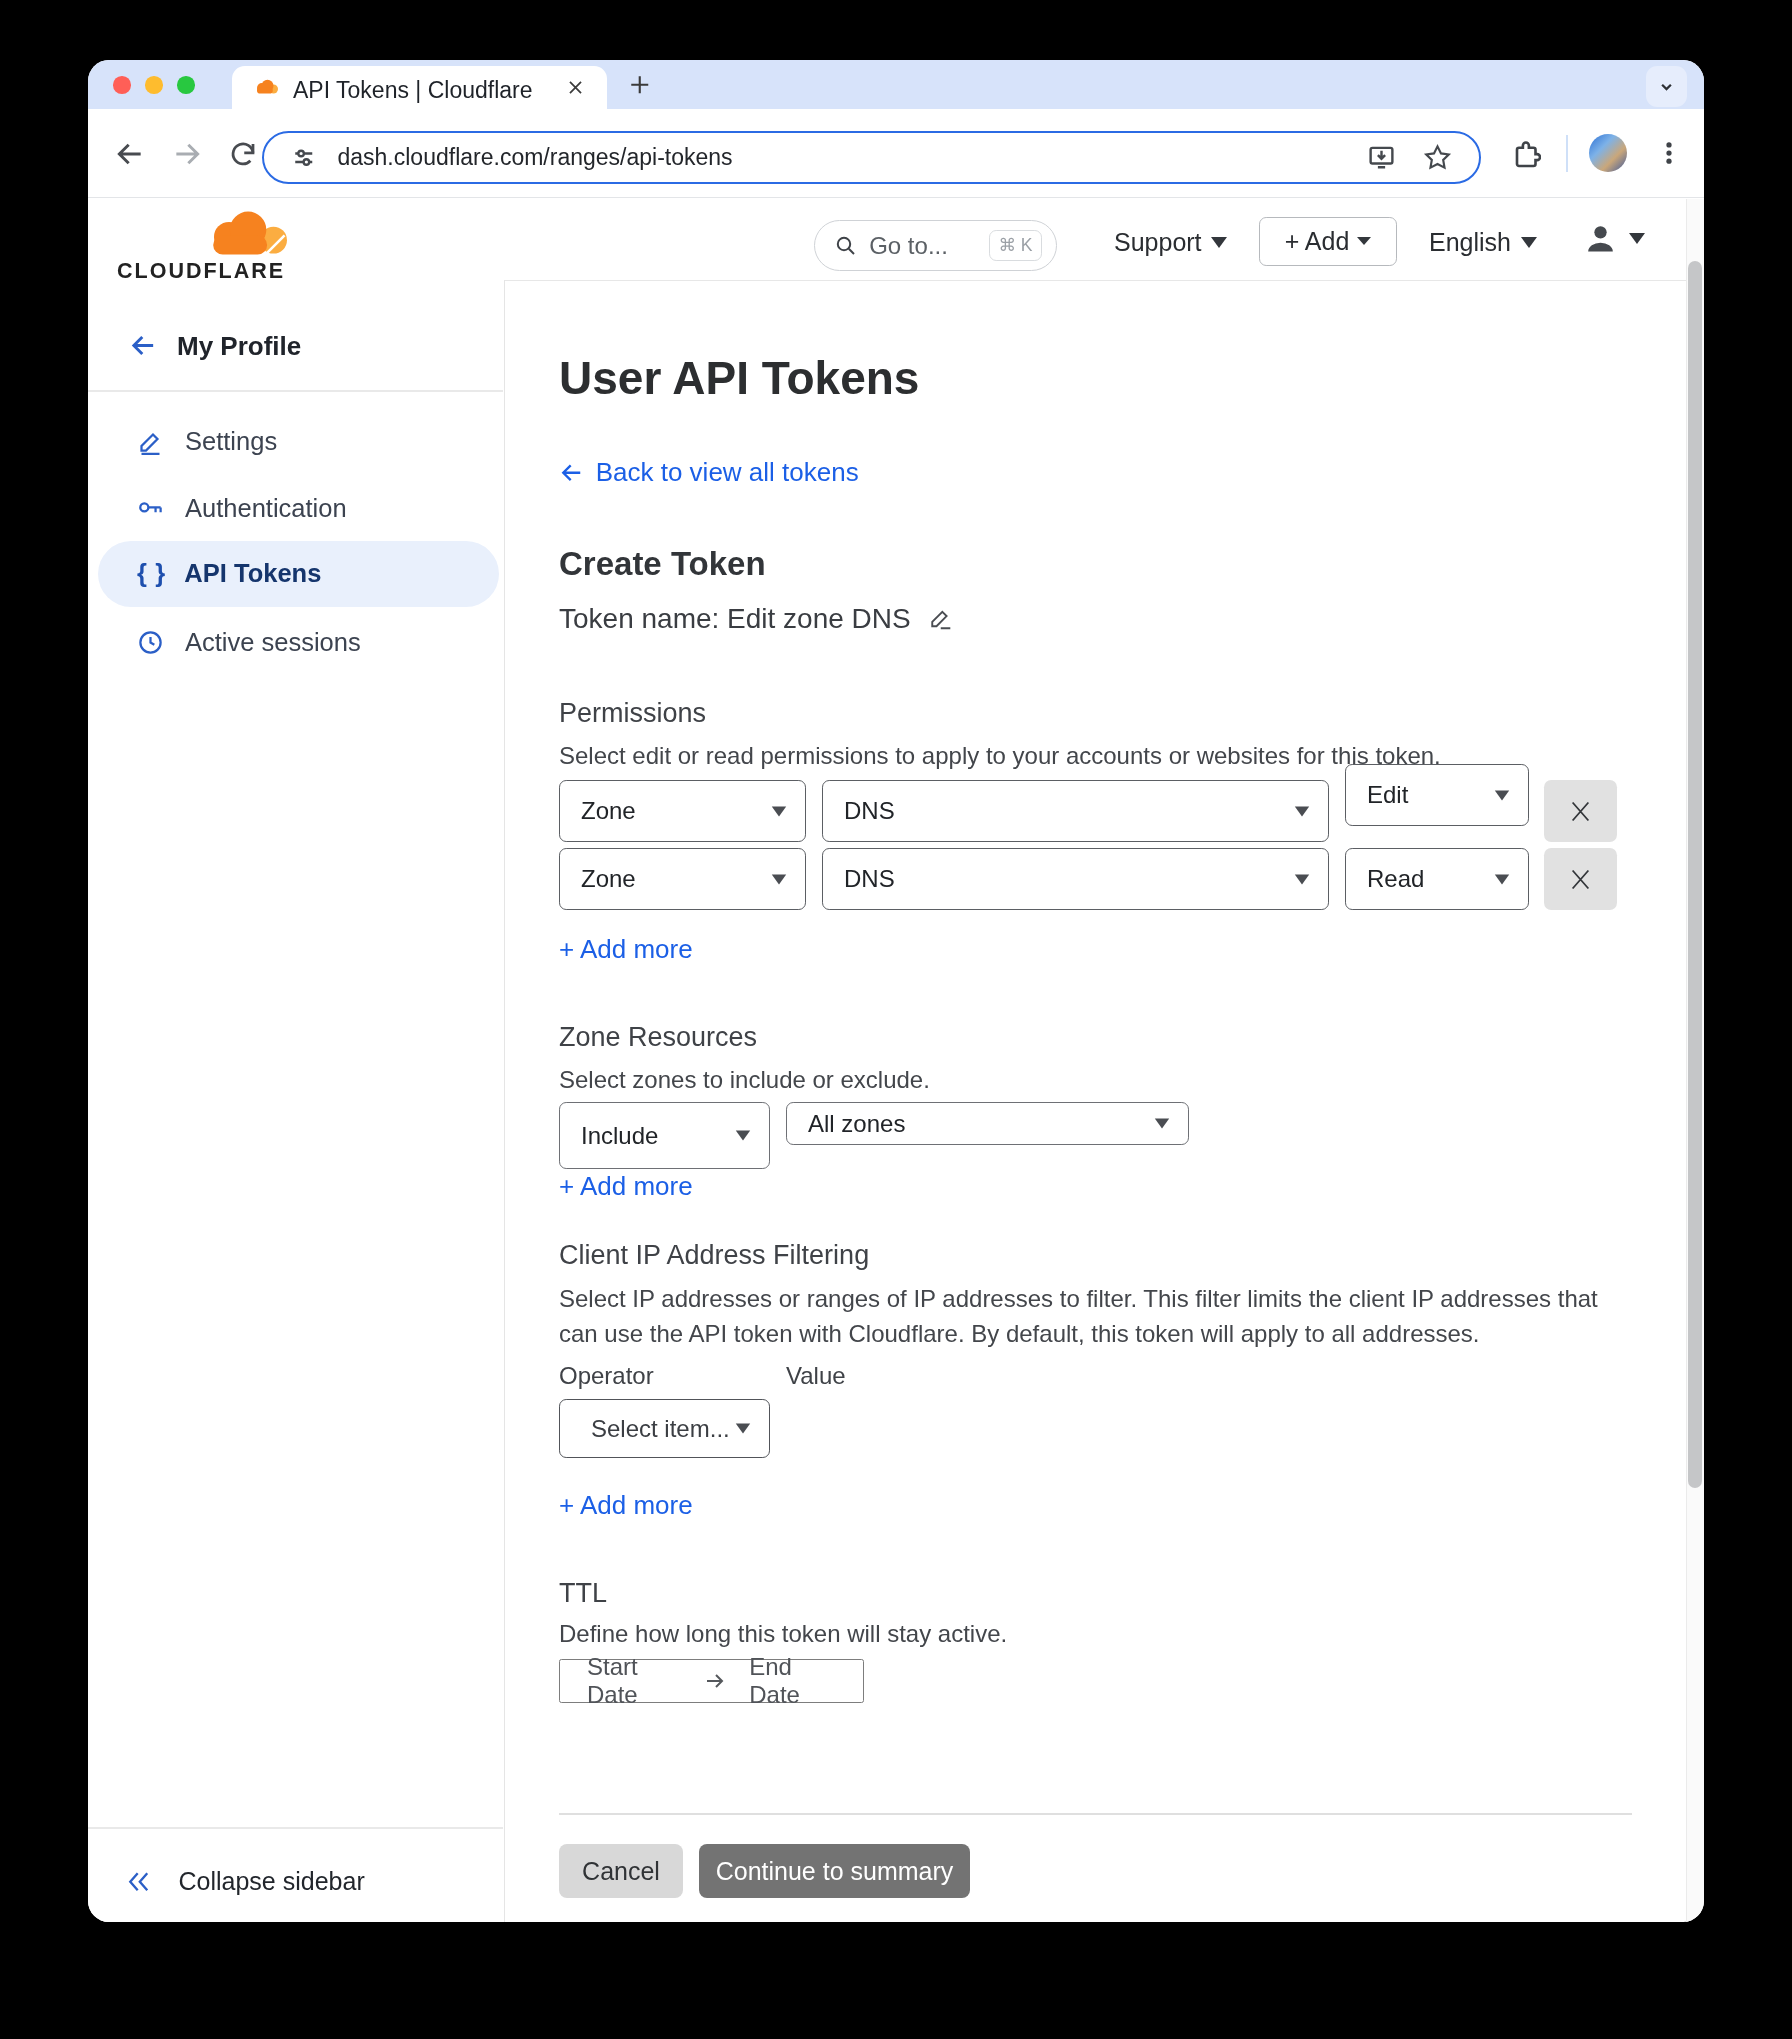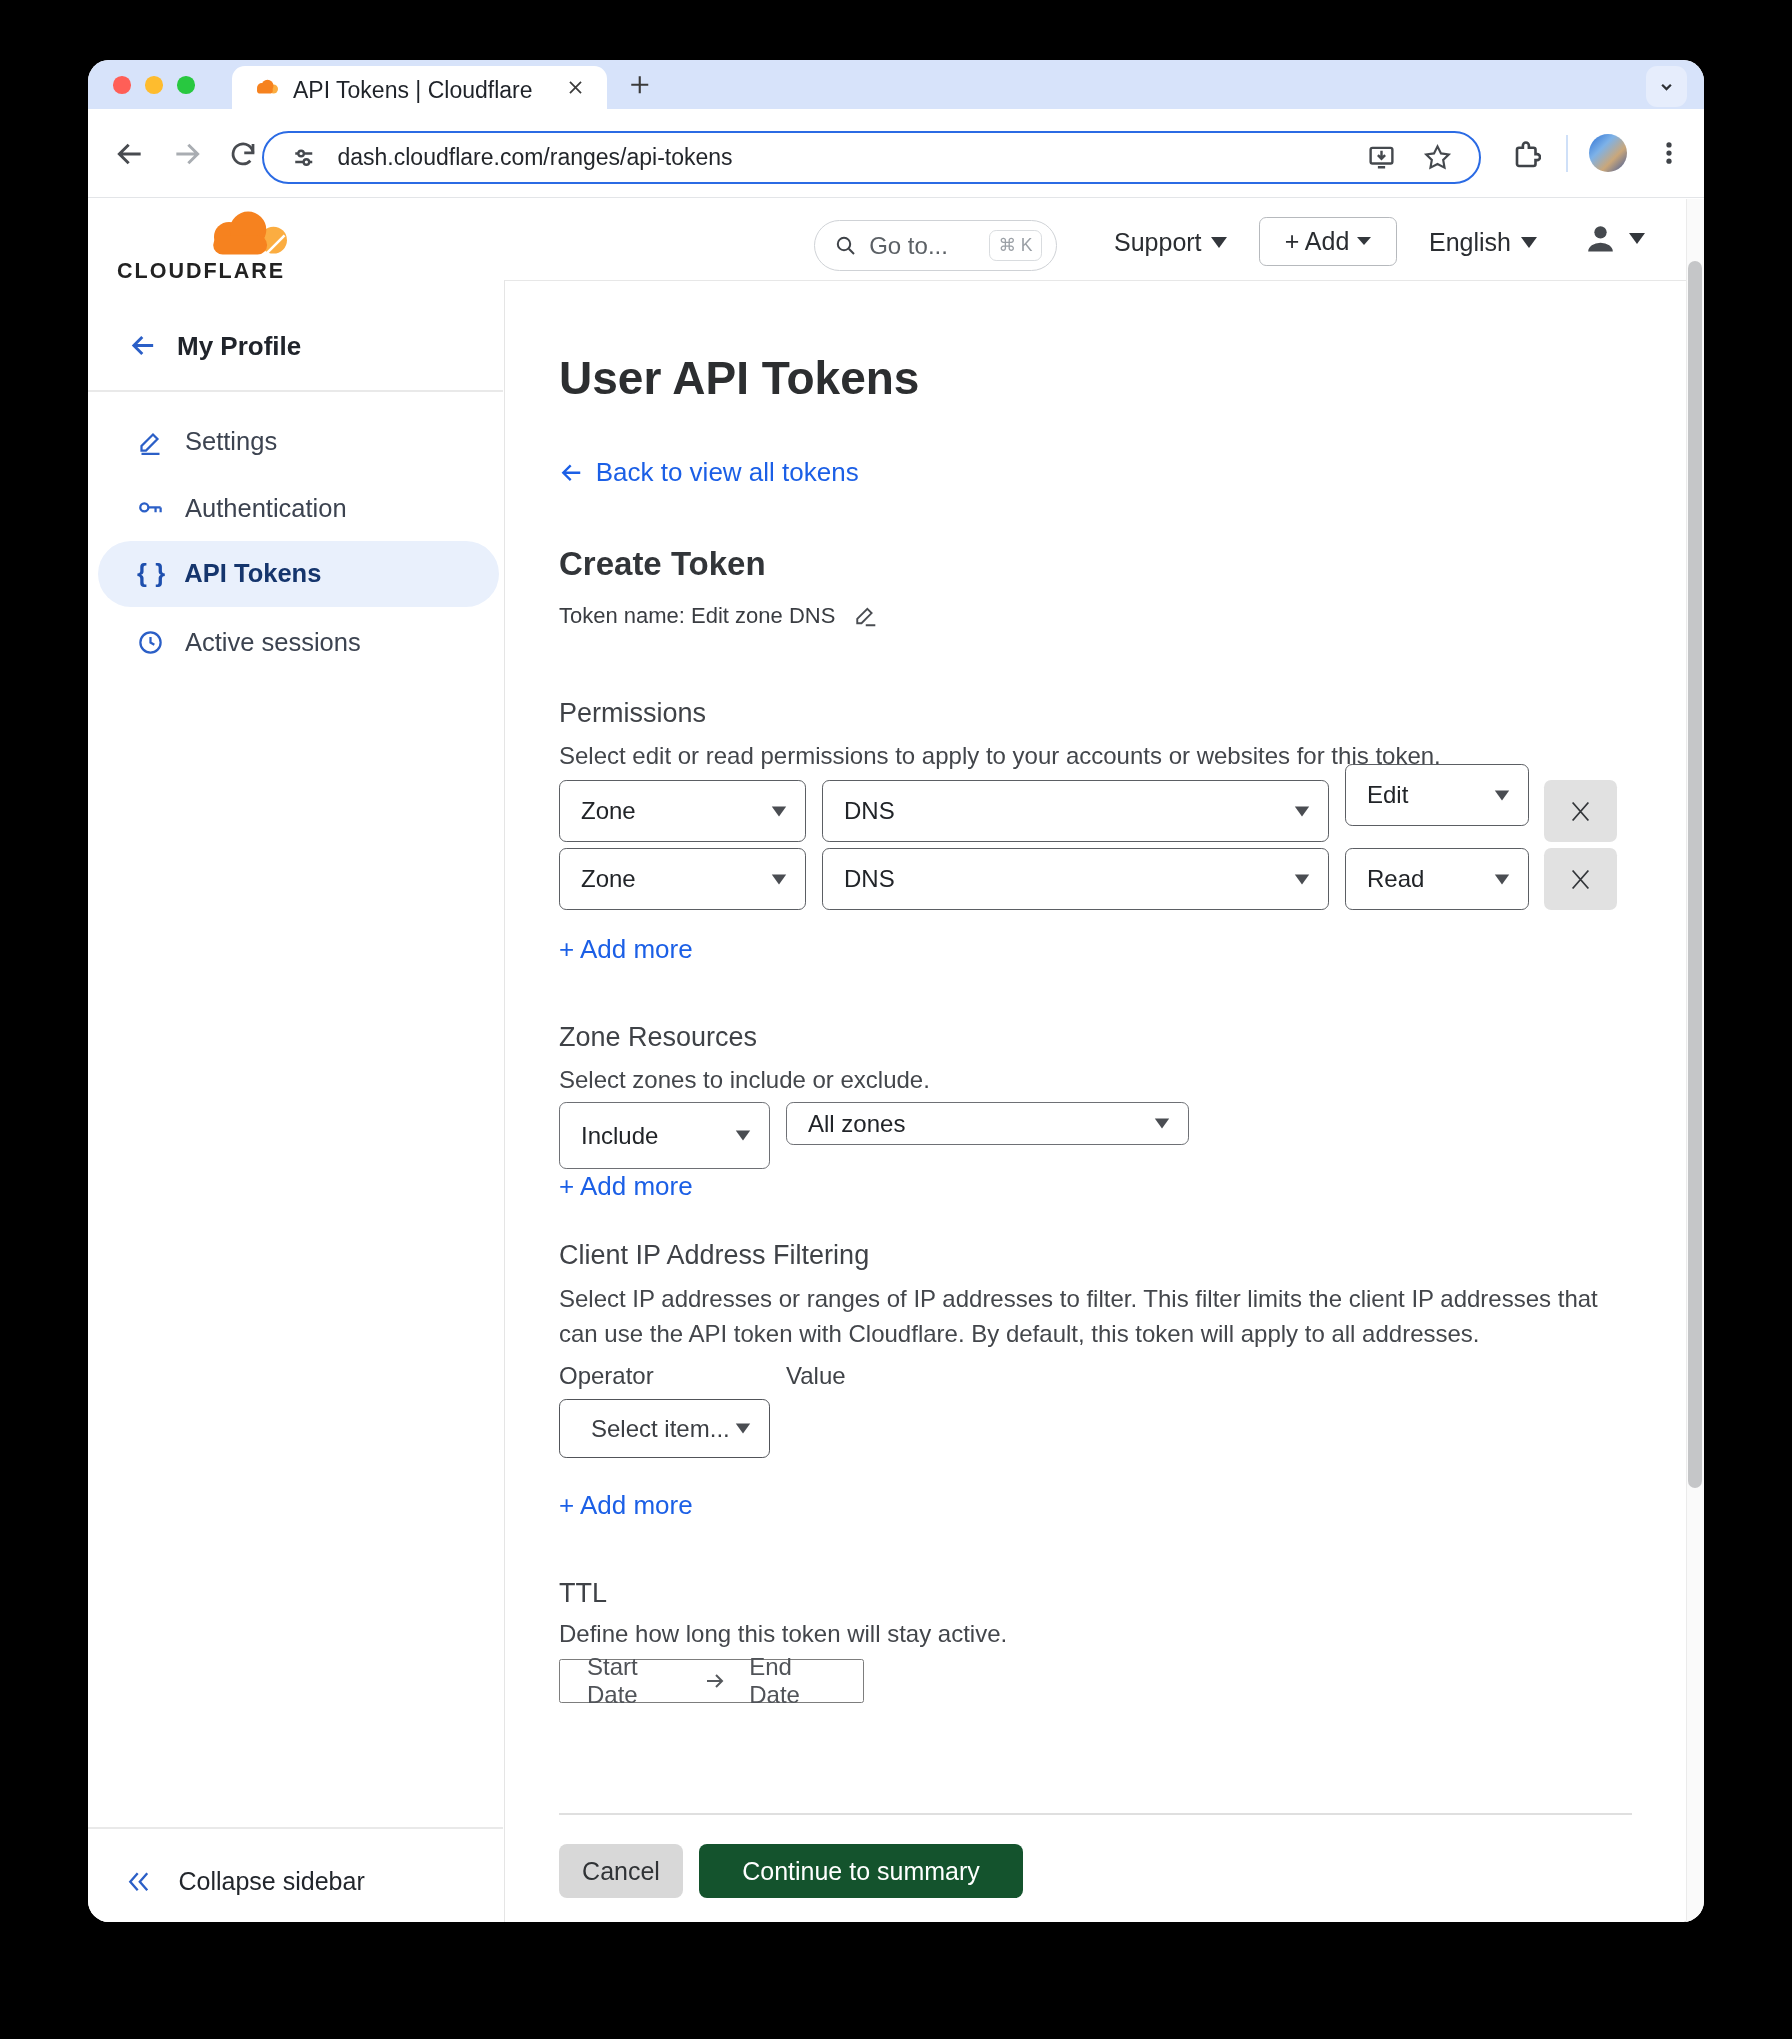--- a/index.html
+++ b/index.html
@@ -264,21 +264,21 @@
       <svg width="25.5" height="25.5" viewBox="0 0 24 24" stroke="#1b5fe6" stroke-width="2.2" fill="none">
           <path d="M20 12H5M11 5l-7 7 7 7"></path>
         </svg>
     </span>
     <span class="link" style="font-size:26px;">Back to view all tokens</span>
   </div>
 
   <div class="abs h2" style="left:471px;top:485px;">Create Token</div>
 
   <div class="abs" style="left:471px;top:543px;display:flex;align-items:center;gap:17.6px;">
-    <span style="font-size:22px;color:#3a3d42;">Token name: Edit zone DNS</span>
+    <span style="font-size:28px;color:#3a3d42;">Token name: Edit zone DNS</span>
     <span>
       <svg width="25.5" height="25.5" viewBox="0 0 24 24" stroke="#4a4d52" stroke-width="1.8" fill="none">
           <path d="M13.5 5.5l4 4L8 19H4v-4zM12 21h9"></path>
         </svg>
     </span>
   </div>
 
   <div class="abs sechead" style="left:471px;top:638px;">Permissions</div>
   <div class="abs body30" style="left:471px;top:682px;">Select edit or read permissions to apply to your accounts or websites for this token.</div>
 
@@ -368,21 +368,21 @@
         </svg>
     </span>
     <span>End Date</span>
   </div>
 
   <div class="abs" style="left:471px;top:1753px;width:1073px;height:1.6px;background:#dfdfdf;"></div>
 
   <div class="abs btn" style="left:471px;top:1784px;width:124px;background:#d8d8d8;color:#303336;">
     <span>Cancel</span>
   </div>
-  <div class="abs btn" style="left:611px;top:1784px;width:324px;background:#14532d;color:#ffffff;">
+  <div class="abs btn" style="left:611px;top:1784px;width:271px;background:#737373;color:#ffffff;">
     <span>Continue to summary</span>
   </div>
 
   <div class="abs scrolltrack"></div>
   <div class="abs scrollthumb"></div>
 
 </div>
 
 
 </body></html>

